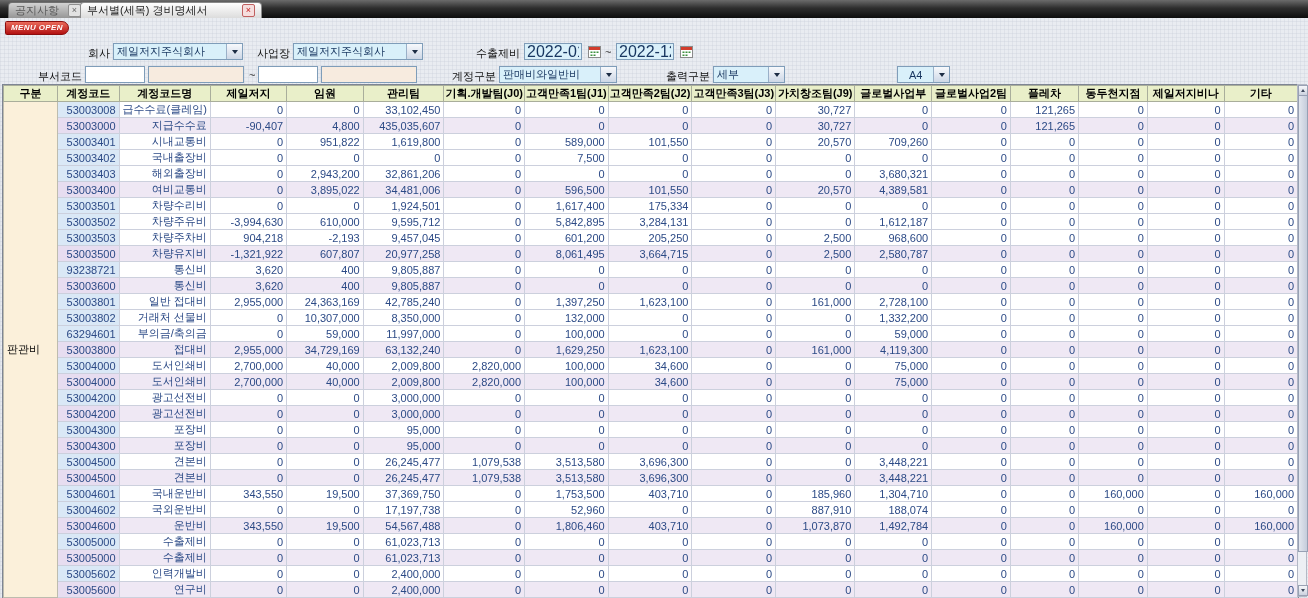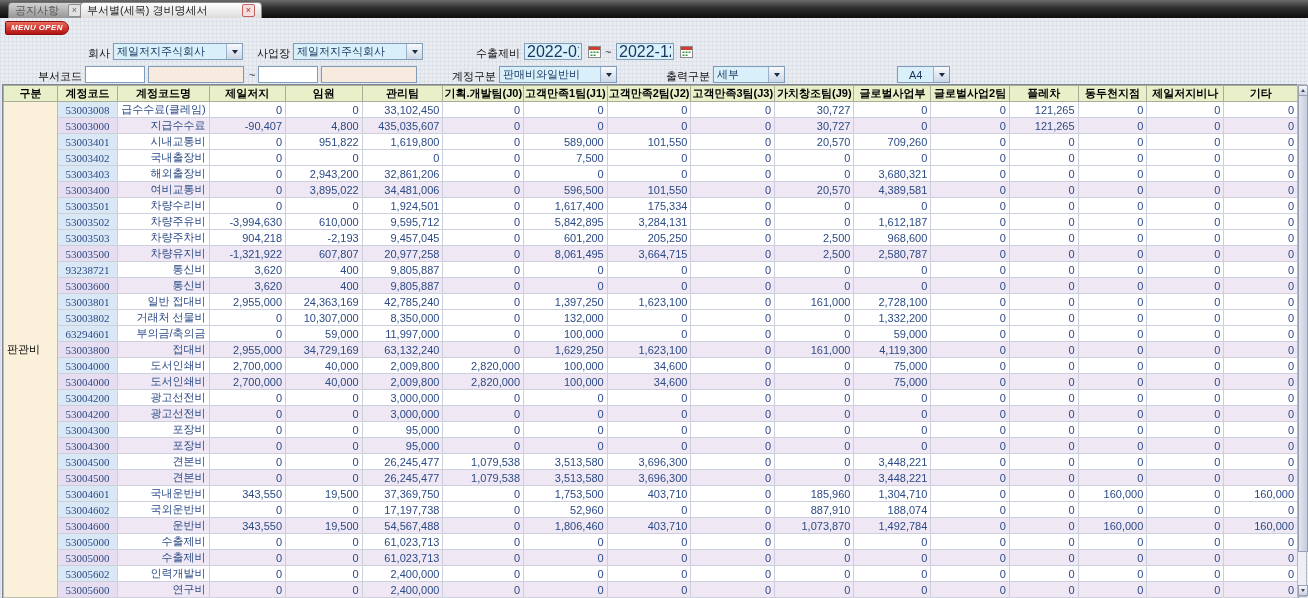--- a/index.html
+++ b/index.html
@@ -35,21 +35,21 @@
   .fin.namef{background:#f7ebdf;}
   .tilde{position:absolute;color:#333;}
   .calico{position:absolute;width:13px;height:13px;cursor:pointer;}
   
   .grid-wrap{position:absolute;top:84px;left:2px;width:1295px;height:513px;overflow:hidden;border:1px solid #7e8594;background:#fff;}
   table{border-collapse:collapse;table-layout:fixed;}
   th{background:#e9efc9;border:1px solid #a9ae9b;height:15px;font-weight:bold;font-size:11px;padding:0 1px;color:#000;
      white-space:nowrap;overflow:hidden;text-align:center;}
   td{border:1px solid #ccd0dd;height:14px;padding:0 3px;font-size:11px;color:#2c4a86;white-space:nowrap;overflow:hidden;}
   td.num{text-align:right;}
-  td.code{text-align:center;background:#dae8f6;font-family:Liberation Serif, serif;}
+  td.code{text-align:right;background:#dae8f6;}
   td.name{text-align:right;}
   .drow td{background:#fff;}
   .drow td.code{background:#dae8f6;}
   .srow td{background:#efe8f4;}
   .srow td.code{background:#e7ddf0;}
   td.gcell{background:#fbf0da;color:#000;text-align:left;vertical-align:middle;padding-left:3px;border:1px solid #bdbcae;}
   .subrow td{background:#e2dbeb;}
   td.slabel{color:#1a1a2e;font-weight:bold;text-align:left;}
   
   .vscroll{position:absolute;right:1px;top:84px;width:10px;height:513px;background:#edeff4;border:1px solid #b3b8c5;box-sizing:border-box;}

